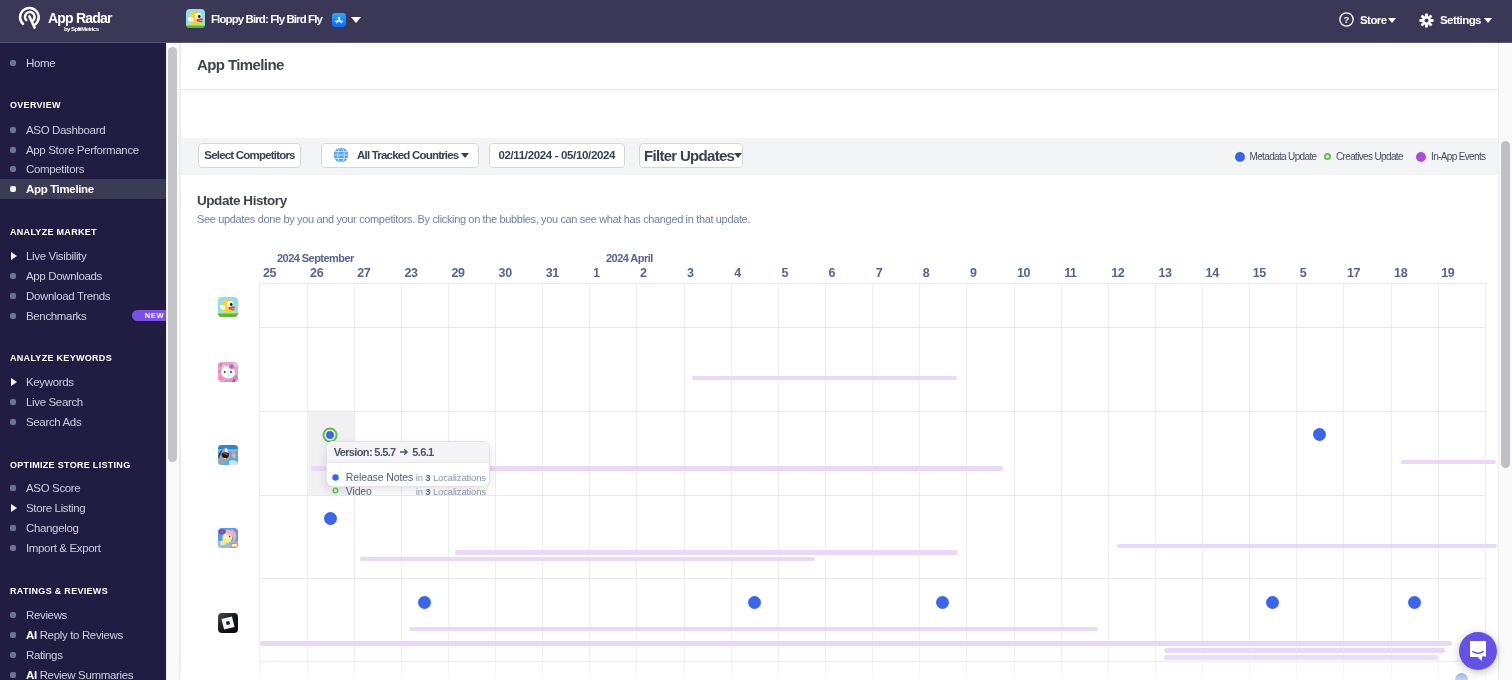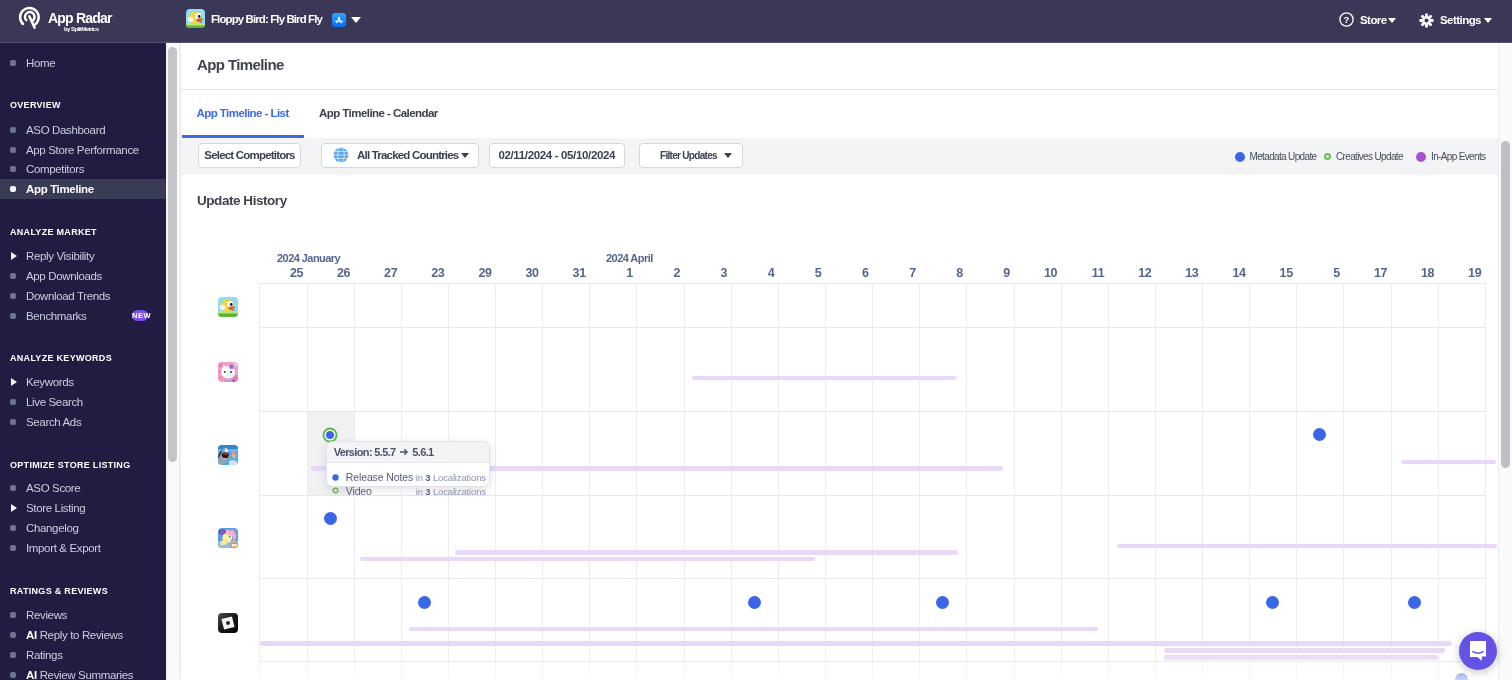--- a/index.html
+++ b/index.html
@@ -14,41 +14,41 @@
 .caret{position:absolute;width:0;height:0;border-left:5px solid transparent;border-right:5px solid transparent;border-top:6px solid #fff}
 
 #sidebar{position:absolute;left:0;top:43px;width:166px;height:637px;background:#211d42}
 .sb-item{position:absolute;left:0;width:166px;height:20px;color:#c9cddd;font-size:11.5px}
 .sb-item .txt{position:absolute;left:26px;top:50%;transform:translateY(-50%);white-space:nowrap;letter-spacing:-.35px}
 .sb-item .blt{position:absolute;left:10px;top:50%;margin-top:-3px;width:6px;height:6px;border-radius:2px;background:#6c7492}
 .sb-item .tri{position:absolute;left:11px;top:50%;margin-top:-4px;width:0;height:0;border-top:4px solid transparent;border-bottom:4px solid transparent;border-left:6px solid #f2f3f7}
 .sb-item.active{background:#3a3c55;color:#fff;font-weight:700}
 .sb-item.active .blt{background:#f4f5f8}
 .sb-head{position:absolute;left:10px;height:12px;color:#fff;font-size:9px;font-weight:700;letter-spacing:.3px;white-space:nowrap}
-.sb-new{position:absolute;left:132px;width:16px;height:11px;border-radius:5.5px;background:#7a50e8;color:#fff;font-size:7.5px;font-weight:700;letter-spacing:.6px;text-align:center;line-height:11px}
+.sb-new{position:absolute;left:132px;width:45px;height:11px;border-radius:5.5px;background:#7a50e8;color:#fff;font-size:7.5px;font-weight:700;letter-spacing:.6px;text-align:center;line-height:11px}
 #sb-track{position:absolute;left:166px;top:43px;width:14px;height:637px;background:#fafafa;border-left:1px solid #ececec;border-right:1px solid #ececec}
 #sb-thumb{position:absolute;left:168px;top:47px;width:9px;height:415px;border-radius:4.5px;background:#c4c5c9}
 
 #main{position:absolute;left:180px;top:43px;width:1332px;height:637px;background:#fff;border-left:1px solid #ececef}
 #pagehead{position:absolute;left:0;top:0;width:1332px;height:47px;border-bottom:1px solid #e7e8ec}
 #pagehead .t{position:absolute;left:16px;top:13px;font-size:15px;font-weight:700;color:#3e434c;letter-spacing:-.6px}
 #tabs{position:absolute;left:0;top:47px;width:1332px;height:48px;background:#fff}
 .tab1{position:absolute;left:15.5px;top:17px;font-size:11.5px;font-weight:700;color:#3d6be5;letter-spacing:-.55px}
 .tab2{position:absolute;left:138px;top:17px;font-size:11.5px;font-weight:700;color:#3a404a;letter-spacing:-.55px}
 .tabline{position:absolute;left:1px;top:45px;width:122px;height:3px;background:#3d6be5}
 #filterbar{position:absolute;left:0;top:95px;width:1332px;height:37px;background:#f3f4f6}
 .fbtn{position:absolute;top:4.5px;height:25px;background:#fff;border:1px solid #d5d7dd;border-radius:4px;font-size:11.5px;font-weight:700;color:#3a4150;display:flex;align-items:center;justify-content:center;letter-spacing:-.8px;white-space:nowrap}
 .dcaret{width:0;height:0;border-left:4.5px solid transparent;border-right:4.5px solid transparent;border-top:5.5px solid #3a4150}
 .leg{position:absolute;top:0;height:37px;display:flex;align-items:center;font-size:10px;color:#454c5b;letter-spacing:-.65px;white-space:nowrap}
 .ldot{width:10px;height:10px;border-radius:50%;margin-right:5px;flex:none}
 
 #uh-title{position:absolute;left:197px;top:193px;font-size:13.5px;font-weight:700;color:#3e434c;letter-spacing:-.45px}
 #uh-sub{position:absolute;left:197px;top:213px;font-size:11px;color:#73809e;letter-spacing:-.35px}
 .mon{position:absolute;top:252px;font-size:11px;font-weight:700;color:#56648e;white-space:nowrap;letter-spacing:-.55px}
-.day{position:absolute;top:266px;width:40px;text-align:right;font-size:12.5px;font-weight:700;color:#56648e;letter-spacing:-.4px}
+.day{position:absolute;top:266px;width:40px;text-align:left;font-size:12.5px;font-weight:700;color:#56648e;letter-spacing:-.4px}
 .vline{position:absolute;top:283px;width:1px;height:397px;background:#ededf1}
 .hline{position:absolute;height:1px;background:#e7e8ec}
 .hovcell{position:absolute;left:306.5px;top:411px;width:47px;height:84px;background:#f1f1f4}
 .bar{position:absolute;height:4.6px;border-radius:2.3px;background:#e9d8f7}
 .dot{position:absolute;width:13px;height:13px;border-radius:50%;background:#3c66e6}
 .appicon{position:absolute;left:218px;width:20px;height:20px;border-radius:4px;overflow:hidden}
 .hovbub{position:absolute;left:325.9px;top:431px;width:8.2px;height:8.2px;border-radius:50%;background:#3c66e6;box-shadow:0 0 0 1.5px #fff,0 0 0 3.5px #5fbb47}
 
 #tip{position:absolute;left:325.7px;top:441px;width:164px;height:46px;background:#fff;border:1px solid #e2e3e8;border-radius:7px;box-shadow:0 3px 10px rgba(40,40,70,.13)}
 #tip .hd{position:absolute;left:0;top:0;width:100%;height:21px;background:#f4f4f6;border-bottom:1px solid #e8e8ec;border-radius:7px 7px 0 0}
@@ -84,21 +84,21 @@
         <span class="blt"></span>
         <span class="txt">Competitors</span>
       </div>
 <div class="sb-item active" style="top:136px">
         <span class="blt"></span>
         <span class="txt">App Timeline</span>
       </div>
 <div class="sb-head" style="top:183.5px">ANALYZE MARKET</div>
 <div class="sb-item" style="top:202.5px">
         <span class="tri"></span>
-        <span class="txt">Reply Visibility</span>
+        <span class="txt">Live Visibility</span>
       </div>
 <div class="sb-item" style="top:222.5px">
         <span class="blt"></span>
         <span class="txt">App Downloads</span>
       </div>
 <div class="sb-item" style="top:242.5px">
         <span class="blt"></span>
         <span class="txt">Download Trends</span>
       </div>
 <div class="sb-item" style="top:262.5px">
@@ -154,43 +154,39 @@
         <span class="txt"><b style="color:#fff">AI</b> Review Summaries</span>
       </div>
 </div>
 <div id="sb-track"></div>
 <div id="sb-thumb"></div>
 
 <div id="main">
   <div id="pagehead">
         <span class="t">App Timeline</span>
       </div>
-  <div id="tabs">
-    <span class="tab1">App Timeline - List</span>
-    <span class="tab2">App Timeline - Calendar</span>
-    <div class="tabline"></div>
-  </div>
   <div id="filterbar">
     <div class="fbtn" style="left:17px;width:103px">Select Competitors</div>
     <div class="fbtn" style="left:140px;width:157.5px;justify-content:flex-start;padding-left:11px"><svg style="margin:0 8px 0 0" width="16" height="16" viewBox="0 0 16 16">
 <circle cx="8" cy="8" r="7.3" fill="#58a7ee"></circle>
 <g stroke="#cfe4f8" stroke-width=".9" fill="none">
 <ellipse cx="8" cy="8" rx="3.3" ry="7.3"></ellipse>
 <path d="M.7 8 H15.3 M1.6 4.5 H14.4 M1.6 11.5 H14.4"></path>
 </g>
           </svg>All Tracked Countries<span class="dcaret" style="margin-left:auto;margin-right:9px"></span></div>
     <div class="fbtn" style="left:308px;width:135.5px;font-size:11.5px;letter-spacing:-.35px">02/11/2024 - 05/10/2024</div>
-    <div class="fbtn" style="left:458px;width:103.5px;justify-content:flex-start;padding-left:20px;font-size:10px;letter-spacing:-.7px">Filter Updates<span class="dcaret" style="margin-left:auto;margin-right:10px"></span></div>
+    <div class="fbtn" style="left:458px;width:103.5px;justify-content:flex-start;padding-left:4px;font-size:15px;letter-spacing:-.7px">Filter Updates<span class="dcaret" style="margin-left:auto;margin-right:10px"></span></div>
     <div class="leg" style="left:1053.5px"><span class="ldot" style="background:#3c66e6"></span>Metadata Update</div>
     <div class="leg" style="left:1143px"><span class="ldot" style="background:transparent;border:2px solid #67bf50;width:7px;height:7px"></span>Creatives Update</div>
     <div class="leg" style="left:1235px"><span class="ldot" style="background:#a84fd3"></span>In-App Events</div>
   </div>
 </div>
 
 <div id="uh-title">Update History</div>
+<div id="uh-sub">See updates done by you and your competitors. By clicking on the bubbles, you can see what has changed in that update.</div>
 
 <div class="hovcell"></div>
 <div class="vline" style="left:259.4px"></div>
 <div class="vline" style="left:306.5px"></div>
 <div class="vline" style="left:353.7px"></div>
 <div class="vline" style="left:400.8px"></div>
 <div class="vline" style="left:447.9px"></div>
 <div class="vline" style="left:495.0px"></div>
 <div class="vline" style="left:542.2px"></div>
 <div class="vline" style="left:589.3px"></div>
@@ -212,21 +208,21 @@
 <div class="vline" style="left:1343.4px"></div>
 <div class="vline" style="left:1390.5px"></div>
 <div class="vline" style="left:1437.7px"></div>
 <div class="vline" style="left:1484.8px"></div>
 <div class="hline" style="left:259.4px;top:283px;width:1225.4px"></div>
 <div class="hline" style="left:259.4px;top:327px;width:1225.4px"></div>
 <div class="hline" style="left:259.4px;top:410.5px;width:1225.4px"></div>
 <div class="hline" style="left:259.4px;top:494.5px;width:1225.4px"></div>
 <div class="hline" style="left:259.4px;top:578px;width:1225.4px"></div>
 <div class="hline" style="left:259.4px;top:661px;width:1225.4px"></div>
-<div class="mon" style="left:277px">2024 January</div>
+<div class="mon" style="left:277px">2024 September</div>
 <div class="mon" style="left:606px">2024 April</div>
 <div class="day" style="left:263.0px">25</div>
 <div class="day" style="left:310.1px">26</div>
 <div class="day" style="left:357.2px">27</div>
 <div class="day" style="left:404.4px">23</div>
 <div class="day" style="left:451.5px">29</div>
 <div class="day" style="left:498.6px">30</div>
 <div class="day" style="left:545.7px">31</div>
 <div class="day" style="left:592.9px">1</div>
 <div class="day" style="left:640.0px">2</div>

